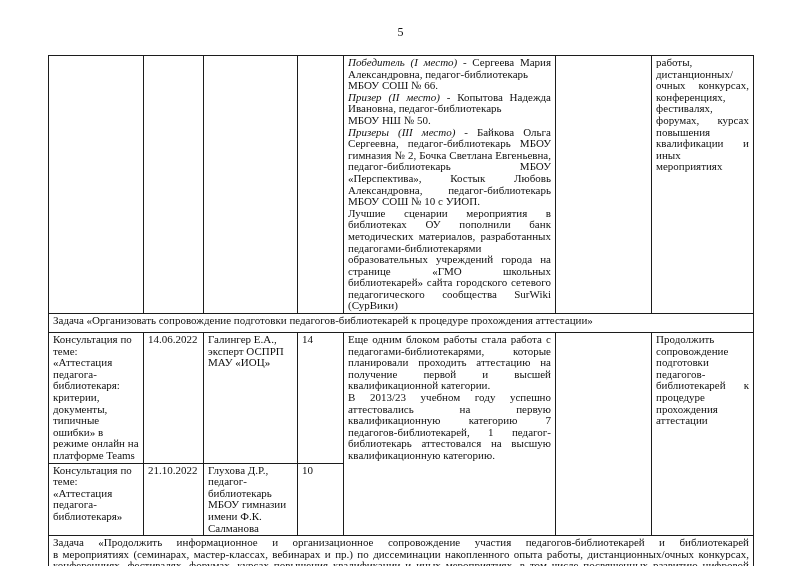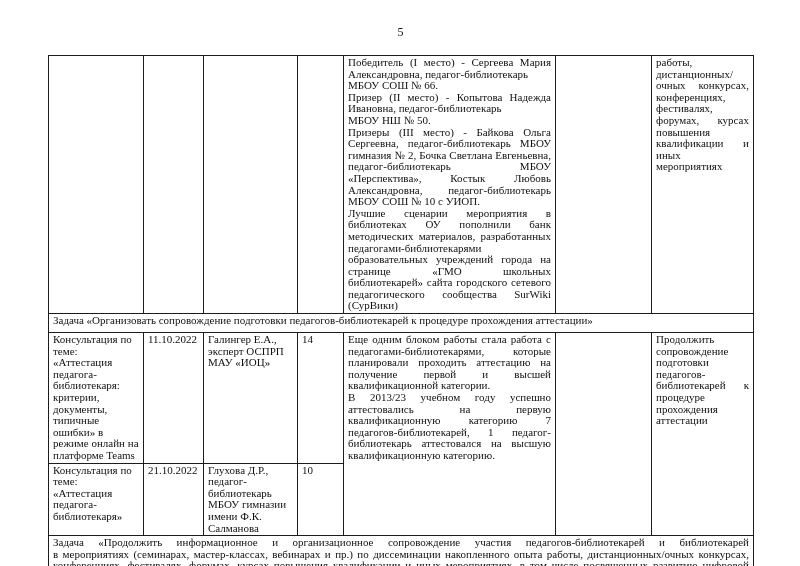--- a/index.html
+++ b/index.html
@@ -40,21 +40,21 @@
     padding: 1px 4px;
     font-size: 11px;
     line-height: 11.6px;
     overflow: hidden;
     word-wrap: break-word;
   }
   td.tight { padding: 1px 2px; font-family: Liberation Serif, serif; }
   .justify { text-align: justify; }
   .stretch { text-align: justify; text-align-last: justify; }
   .center  { text-align: left; }
-  .it { }
+  .it { font-style: italic; }
   .para { margin: 0; }
 </style>
 </head>
 <body>
 
 <div class="page">
 
   <div class="page-number">5</div>
 
   <table class="report">
@@ -88,21 +88,21 @@
         <div class="para justify">работы, дистанционных/очных конкурсах, конференциях, фестивалях, форумах, курсах повышения квалификации и иных мероприятиях</div>
       </td>
     </tr>
 
     <tr style="height:19px">
       <td colspan="7">Задача «Организовать сопровождение подготовки педагогов-библиотекарей к процедуре прохождения аттестации»</td>
     </tr>
 
     <tr style="height:98px">
       <td class="center">Консультация по теме: «Аттестация педагога-библиотекаря: критерии, документы, типичные ошибки» в режиме онлайн на платформе Teams</td>
-      <td class="center">11.10.2022</td>
+      <td class="center">14.06.2022</td>
       <td class="center">Галингер Е.А., эксперт ОСПРП МАУ «ИОЦ»</td>
       <td class="center">14</td>
       <td rowspan="2">
         <div class="para justify">Еще одним блоком работы стала работа с педагогами-библиотекарями, которые планировали проходить аттестацию на получение первой и высшей квалификационной категории.</div>
         <div class="para justify">В 2013/23 учебном году успешно аттестовались на первую квалификационную категорию 7 педагогов-библиотекарей, 1 педагог-библиотекарь аттестовался на высшую квалификационную категорию.</div>
       </td>
       <td rowspan="2"></td>
       <td rowspan="2" class="tight">
         <div class="para justify">Продолжить сопровождение подготовки педагогов-библиотекарей к процедуре прохождения аттестации</div>
       </td>

